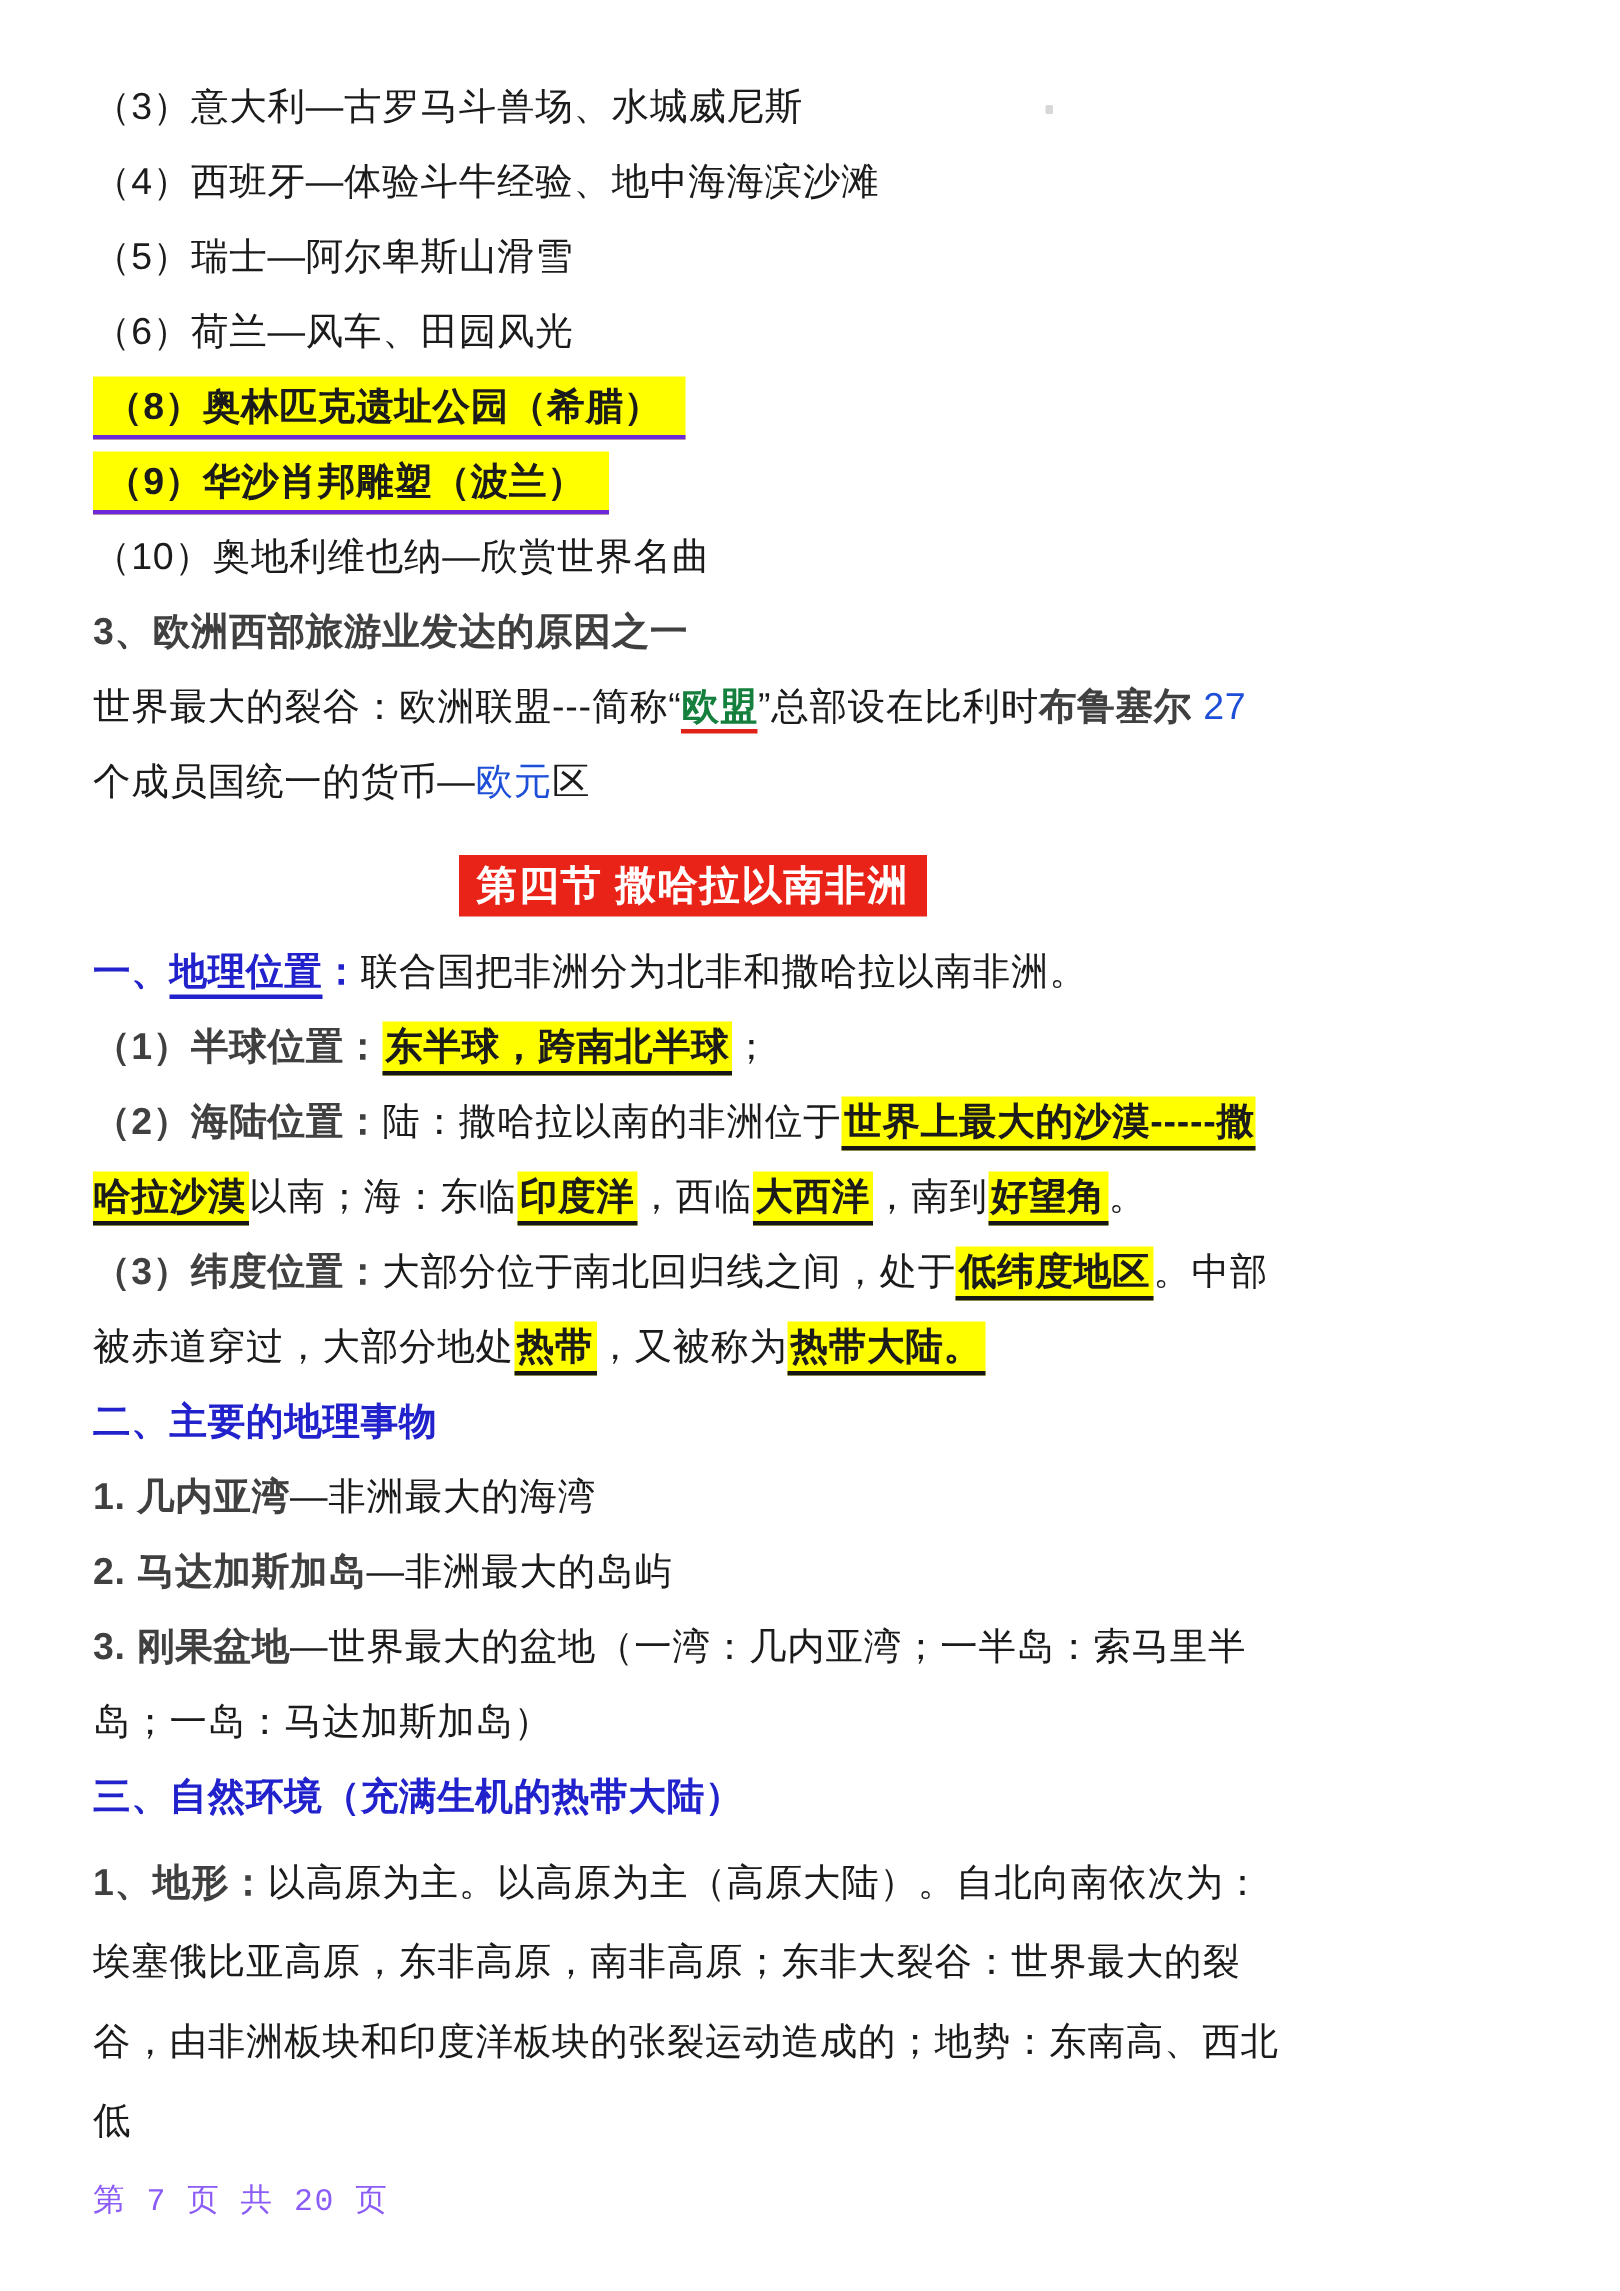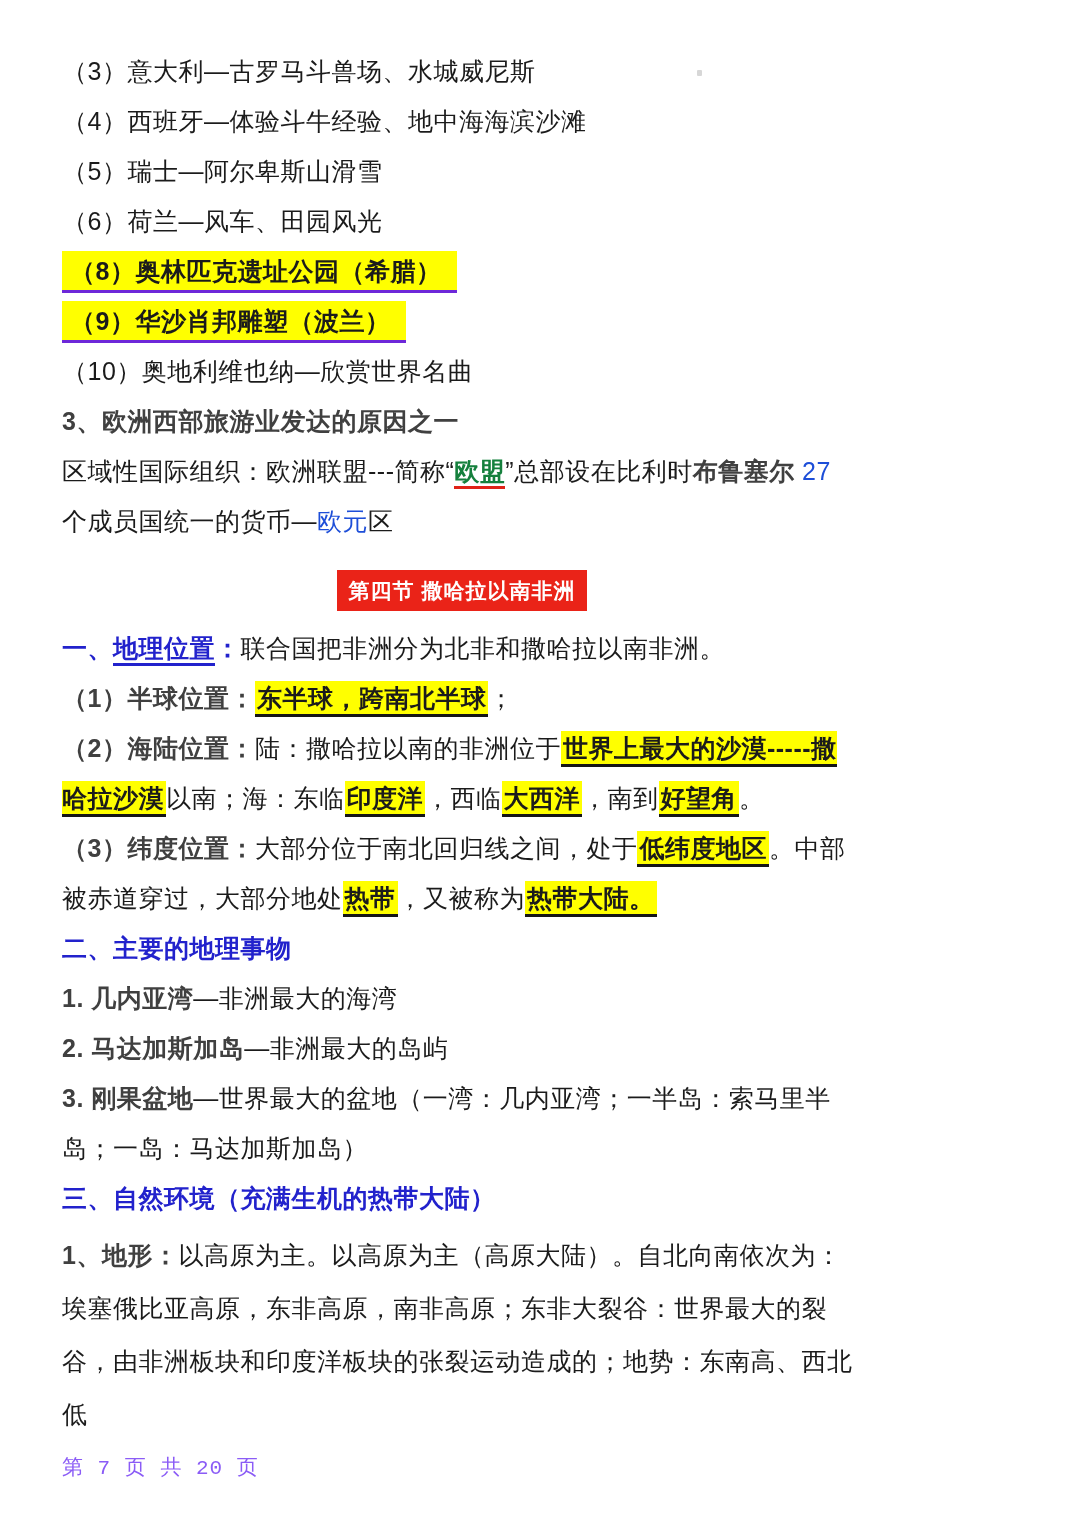--- a/index.html
+++ b/index.html
@@ -29,21 +29,21 @@
   }
   .hl-block{
     background:#ffff00;font-weight:700;
     border-bottom:3px solid #6d28d9;
     padding:6px 16px 5px 8px;
   }
   .sec-title{
     margin:24px auto 12px auto;
     width:fit-content;
     background:#ea2318;color:#ffffff;
-    font-weight:700;font-size:21px;line-height:37px;
+    font-weight:700;font-size:27px;line-height:37px;
     padding:2px 12px;
     letter-spacing:1px;
   }
   .terrain{line-height:53px;margin-top:6px;}
   .footer{
     margin-top:12px;
     font-family:Liberation Mono, monospace;
     font-size:21px;line-height:32px;
     color:#8b5cf6;letter-spacing:1px;
   }
@@ -63,21 +63,21 @@
   <p>（4）西班牙—体验斗牛经验、地中海海滨沙滩</p>
   <p>（5）瑞士—阿尔卑斯山滑雪</p>
   <p>（6）荷兰—风车、田园风光</p>
 
   <p><span class="hl-block">（8）奥林匹克遗址公园（希腊）</span></p>
   <p><span class="hl-block">（9）华沙肖邦雕塑（波兰）</span></p>
   <p>（10）奥地利维也纳—欣赏世界名曲</p>
 
   <p><span class="red-label">3、欧洲西部旅游业发达的原因之一</span></p>
 
-  <p><span>区域性国际组织：欧洲联盟---简称“</span><span class="red-ul">欧盟</span><span>”总部设在比利时</span><span class="red-label">布鲁塞尔</span><span class="red-plain"> 27 </span><span>个成员国统一的货币—</span><span class="red-plain">欧元</span><span>区</span></p>
+  <p><span>世界最大的裂谷：欧洲联盟---简称“</span><span class="red-ul">欧盟</span><span>”总部设在比利时</span><span class="red-label">布鲁塞尔</span><span class="red-plain"> 27 </span><span>个成员国统一的货币—</span><span class="red-plain">欧元</span><span>区</span></p>
 
   <div class="sec-title"><span>第四节 撒哈拉以南非洲</span></div>
 
   <p><span class="blue-h">一、</span><span class="blue-h blue-ul">地理位置</span><span class="blue-h">：</span><span>联合国把非洲分为北非和撒哈拉以南非洲。</span></p>
 
   <p><span class="red-label">（1）半球位置：</span><span class="hl">东半球，跨南北半球</span><span>；</span></p>
 
   <p><span class="red-label">（2）海陆位置：</span><span>陆：撒哈拉以南的非洲位于</span><span class="hl">世界上最大的沙漠-----撒哈拉沙漠</span><span>以南；海：东临</span><span class="hl">印度洋</span><span>，西临</span><span class="hl">大西洋</span><span>，南到</span><span class="hl">好望角</span><span>。</span></p>
 
   <p><span class="red-label">（3）纬度位置：</span><span>大部分位于南北回归线之间，处于</span><span class="hl">低纬度地区</span><span>。中部被赤道穿过，大部分地处</span><span class="hl">热带</span><span>，又被称为</span><span class="hl">热带大陆。</span></p>

